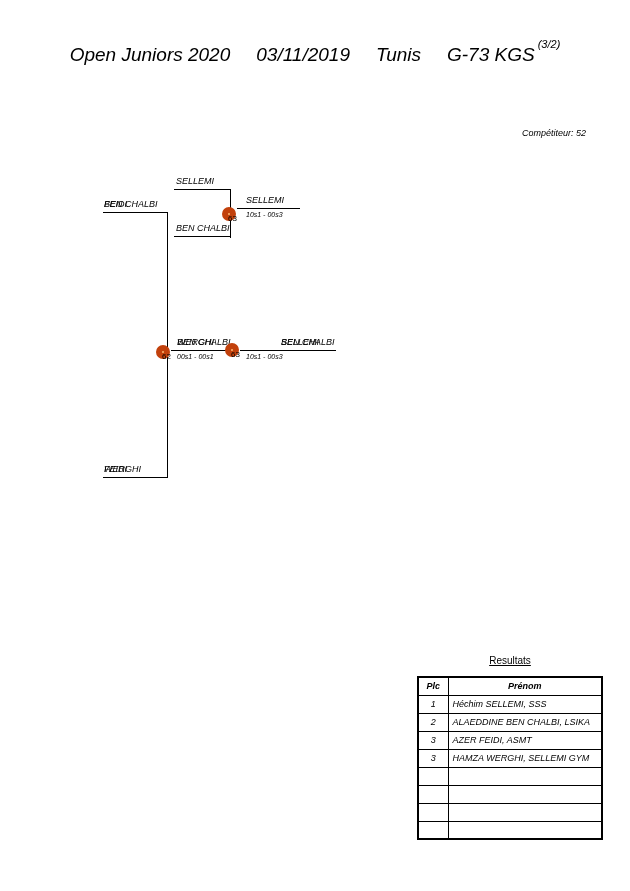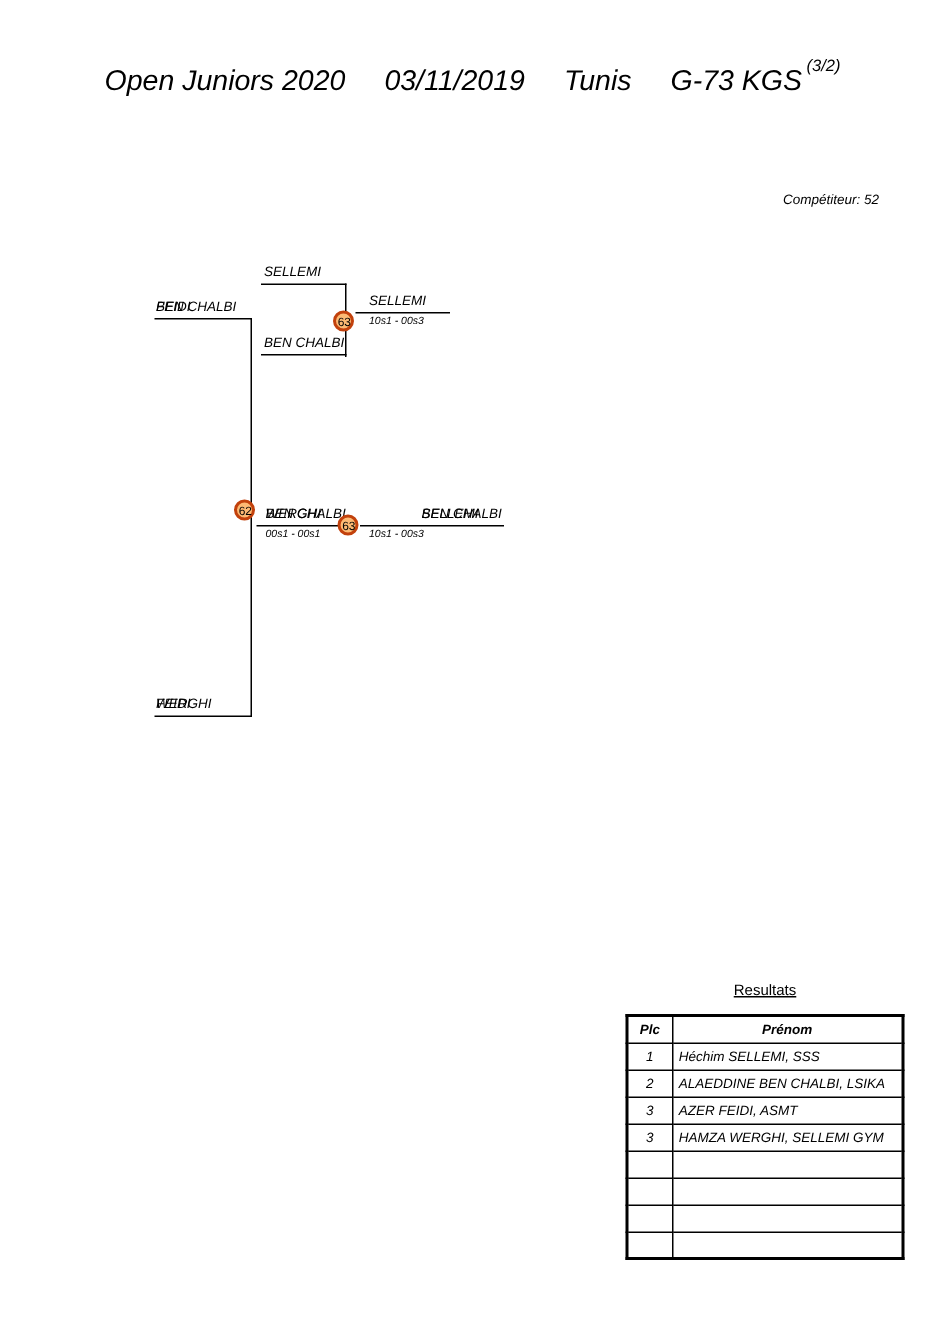--- a/index.html
+++ b/index.html
@@ -65,26 +65,26 @@
   }
   .score {
     position: absolute;
     font-size: 7px;
     font-style: italic;
     white-space: nowrap;
   }
   .circle {
     position: absolute;
     width: 14px; height: 14px;
-    border: 2px solid #c2410c;
+    border: 6px solid #c2410c;
     border-radius: 50%;
     background: #fdba74;
     font-size: 8px;
     line-height: 12px;
-    text-align: right;
+    text-align: left;
     z-index: 2;
   }
 
   
   .results-title {
     position: absolute;
     left: 417px;
     top: 655px;
     width: 186px;
     text-align: center;
@@ -143,21 +143,21 @@
 
     <div class="hline" style="left:237px; top:208px; width:63px;"></div>
     <span class="bname" style="left:246px; top:195px;">SELLEMI</span>
     <span class="score" style="left:246px; top:211px;">10s1 - 00s3</span>
 
     <span class="bname" style="left:176px; top:223px;">BEN CHALBI</span>
     <div class="hline" style="left:174px; top:236px; width:57px;"></div>
 
     <div class="vline" style="left:167px; top:212px; height:266px;"></div>
 
-    <div class="circle" style="left:156px; top:333px;">62</div>
+    <div class="circle" style="left:156px; top:345px;">62</div>
     <div class="hline" style="left:171px; top:350px; width:56px;"></div>
     <div class="overlap" style="left:177px; top:337px;">
       <span class="ov">BEN CHALBI</span>
       <span class="ov">WERGHI</span>
     </div>
     <span class="score" style="left:177px; top:353px;">00s1 - 00s1</span>
 
     <div class="circle" style="left:225px; top:343px;">63</div>
     <div class="hline" style="left:240px; top:350px; width:96px;"></div>
     <div class="overlap" style="left:281px; top:337px;">

